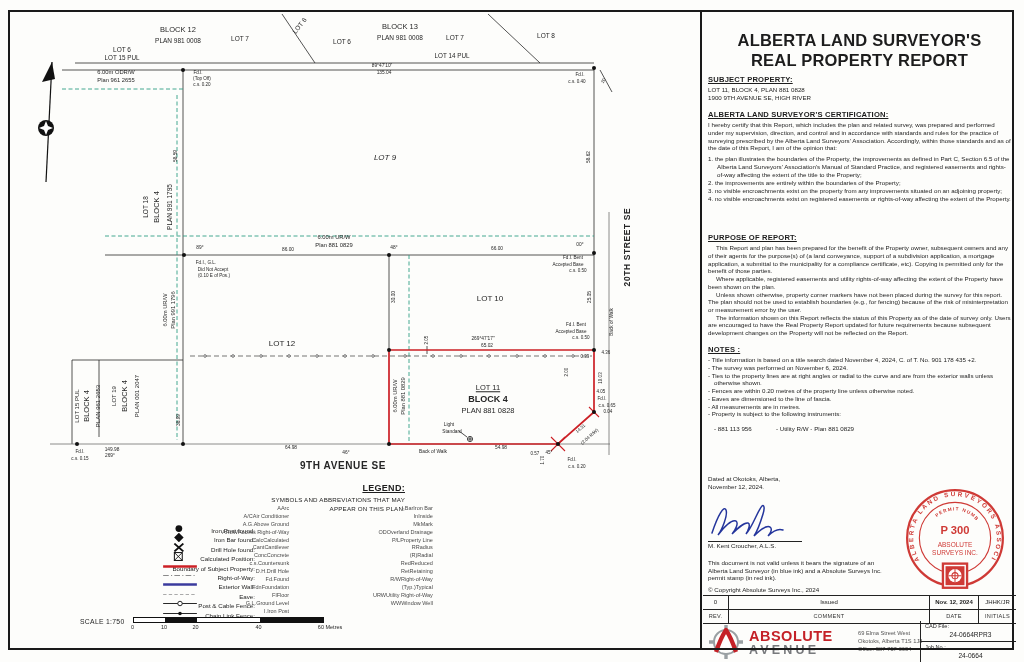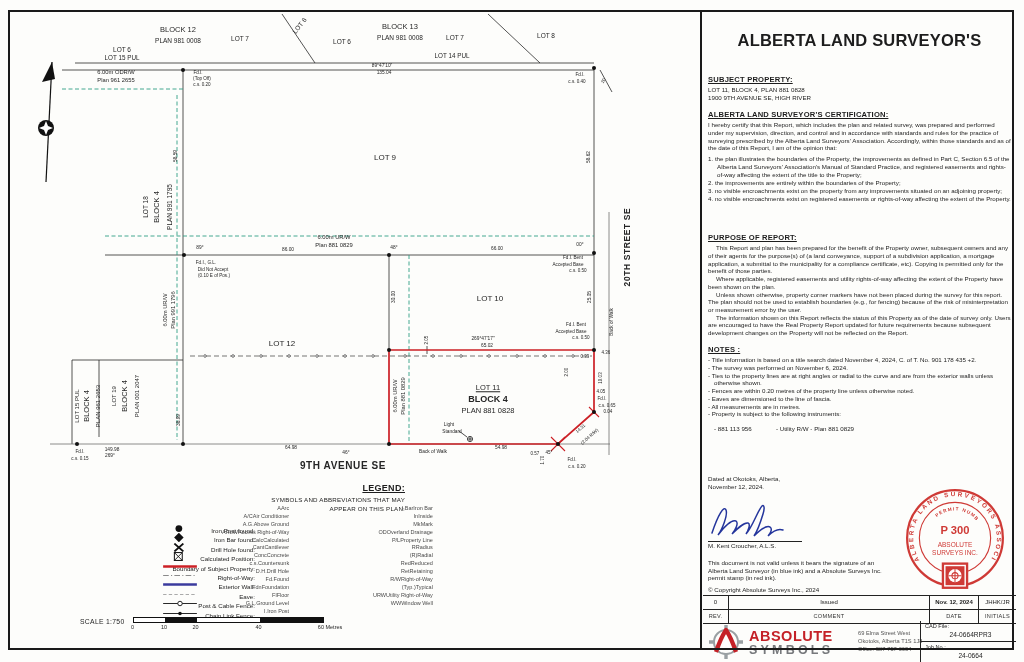--- a/index.html
+++ b/index.html
@@ -170,21 +170,21 @@
       <span class="pl " style="left: 382px; top: 66px; font-size: 4.8px; transform: translate(-50%, -50%);">89°47'10"</span>
       <span class="pl " style="left: 384px; top: 73px; font-size: 4.8px; transform: translate(-50%, -50%);">135.04</span>
       <span class="pl g" style="left: 116px; top: 73px; font-size: 5.8px; transform: translate(-50%, -50%);">6.00m ODR/W</span>
       <span class="pl g" style="left: 116px; top: 81px; font-size: 5.8px; transform: translate(-50%, -50%);">Plan 961 2655</span>
       <span class="pl " style="left: 198px; top: 73px; font-size: 4.6px; transform: translate(-50%, -50%);">Fd.I.</span>
       <span class="pl " style="left: 202px; top: 79px; font-size: 4.6px; transform: translate(-50%, -50%);">(Top Off)</span>
       <span class="pl " style="left: 202px; top: 85px; font-size: 4.6px; transform: translate(-50%, -50%);">c.s. 0.20</span>
       <span class="pl " style="left: 580px; top: 75px; font-size: 4.6px; transform: translate(-50%, -50%);">Fd.I.</span>
       <span class="pl " style="left: 577px; top: 82px; font-size: 4.6px; transform: translate(-50%, -50%);">c.s. 0.40</span>
       <span class="pl " style="left: 604px; top: 81px; font-size: 4.6px; transform: translate(-50%, -50%) rotate(-65deg);">20</span>
-      <span class="pl " style="left: 385px; top: 158px; font-size: 8px; transform: translate(-50%, -50%);">LOT 9</span>
+      <span class="pl " style="left: 385px; top: 158px; font-size: 8px; transform: translate(-50%, -50%); font-style: italic;">LOT 9</span>
       <span class="pl " style="left: 176px; top: 156px; font-size: 4.8px; transform: translate(-50%, -50%) rotate(-90deg);">58.59</span>
       <span class="pl " style="left: 146px; top: 207px; font-size: 6.5px; transform: translate(-50%, -50%) rotate(-90deg);">LOT 18</span>
       <span class="pl " style="left: 157px; top: 207px; font-size: 7.5px; transform: translate(-50%, -50%) rotate(-90deg);">BLOCK 4</span>
       <span class="pl " style="left: 170px; top: 207px; font-size: 6.5px; transform: translate(-50%, -50%) rotate(-90deg);">PLAN 991 1795</span>
       <span class="pl " style="left: 589px; top: 157px; font-size: 4.8px; transform: translate(-50%, -50%) rotate(-90deg);">58.62</span>
       <span class="pl b" style="left: 627px; top: 247px; font-size: 8.5px; transform: translate(-50%, -50%) rotate(-90deg);">20TH STREET SE</span>
       <span class="pl " style="left: 200px; top: 248px; font-size: 4.8px; transform: translate(-50%, -50%);">89°</span>
       <span class="pl " style="left: 288px; top: 250px; font-size: 4.8px; transform: translate(-50%, -50%);">86.00</span>
       <span class="pl g" style="left: 334px; top: 238px; font-size: 5.8px; transform: translate(-50%, -50%);">6.00m UR/W</span>
       <span class="pl g" style="left: 334px; top: 246px; font-size: 5.8px; transform: translate(-50%, -50%);">Plan 881 0829</span>
@@ -337,20 +337,21 @@
           <span style="left: 63px;">20</span>
           <span style="left: 126px;">40</span>
           <span style="left: 189px; transform: translateX(-15%);">60 Metres</span>
         </div>
     </div>
   </div>
 
   <div class="rp">
     <div class="rp-title">
       <div>ALBERTA LAND SURVEYOR'S</div>
+      <div>REAL PROPERTY REPORT</div>
     </div>
 
     <div class="sec" style="top:87px;">
       <h3>ALBERTA LAND SURVEYOR'S CERTIFICATION:</h3>
       <div>I hereby certify that this Report, which includes the plan and related survey, was prepared and performed under my supervision, direction, and control and in accordance with standards and rules for the practice of surveying prescribed by the Alberta Land Surveyors' Association. Accordingly, within those standards and as of the date of this Report, I am of the opinion that:</div>
       <div id="cert-items" style="margin-top:3px;">
           <div class="num-item">1. the plan illustrates the boundaries of the Property, the improvements as defined in Part C, Section 6.5 of the Alberta Land Surveyors' Association's Manual of Standard Practice, and registered easements and rights-of-way affecting the extent of the title to the Property;</div>
           <div class="num-item">2. the improvements are entirely within the boundaries of the Property;</div>
           <div class="num-item">3. no visible encroachments exist on the property from any improvements situated on an adjoining property;</div>
           <div class="num-item">4. no visible encroachments exist on registered easements or rights-of-way affecting the extent of the Property.</div>
@@ -452,21 +453,21 @@
 
     <div class="firm">
       <svg width="36" height="36" viewBox="0 0 36 36" style="position:absolute;left:5px;top:3px;">
         <circle cx="18" cy="18" r="12" fill="none" stroke="#9aa0a3" stroke-width="2"></circle>
         <path d="M18 1 V7 M18 29 V35 M1 18 H7 M29 18 H35" stroke="#9aa0a3" stroke-width="3.4"></path>
         <path d="M8 28 C11 19 14 12 18 6 C22 12 25 19 28 28" stroke="#c42127" stroke-width="4.2" fill="none" stroke-linejoin="round"></path>
         <path d="M13 28 L18 18 L23 28" stroke="#fff" stroke-width="2" fill="none"></path>
       </svg>
       <div class="firm-name">
         <div class="fn1">ABSOLUTE</div>
-        <div class="fn2">SYMBOLS</div>
+        <div class="fn2">AVENUE</div>
       </div>
       <div class="firm-addr">
         <div>69 Elma Street West</div>
         <div>Okotoks, Alberta  T1S 1J8</div>
         <div>Office: 587-757-0634</div>
       </div>
       <div class="firm-cell">
         <div class="fc-half">
           <div>CAD File:</div>
           <div class="fc-val">24-0664RPR3</div>

